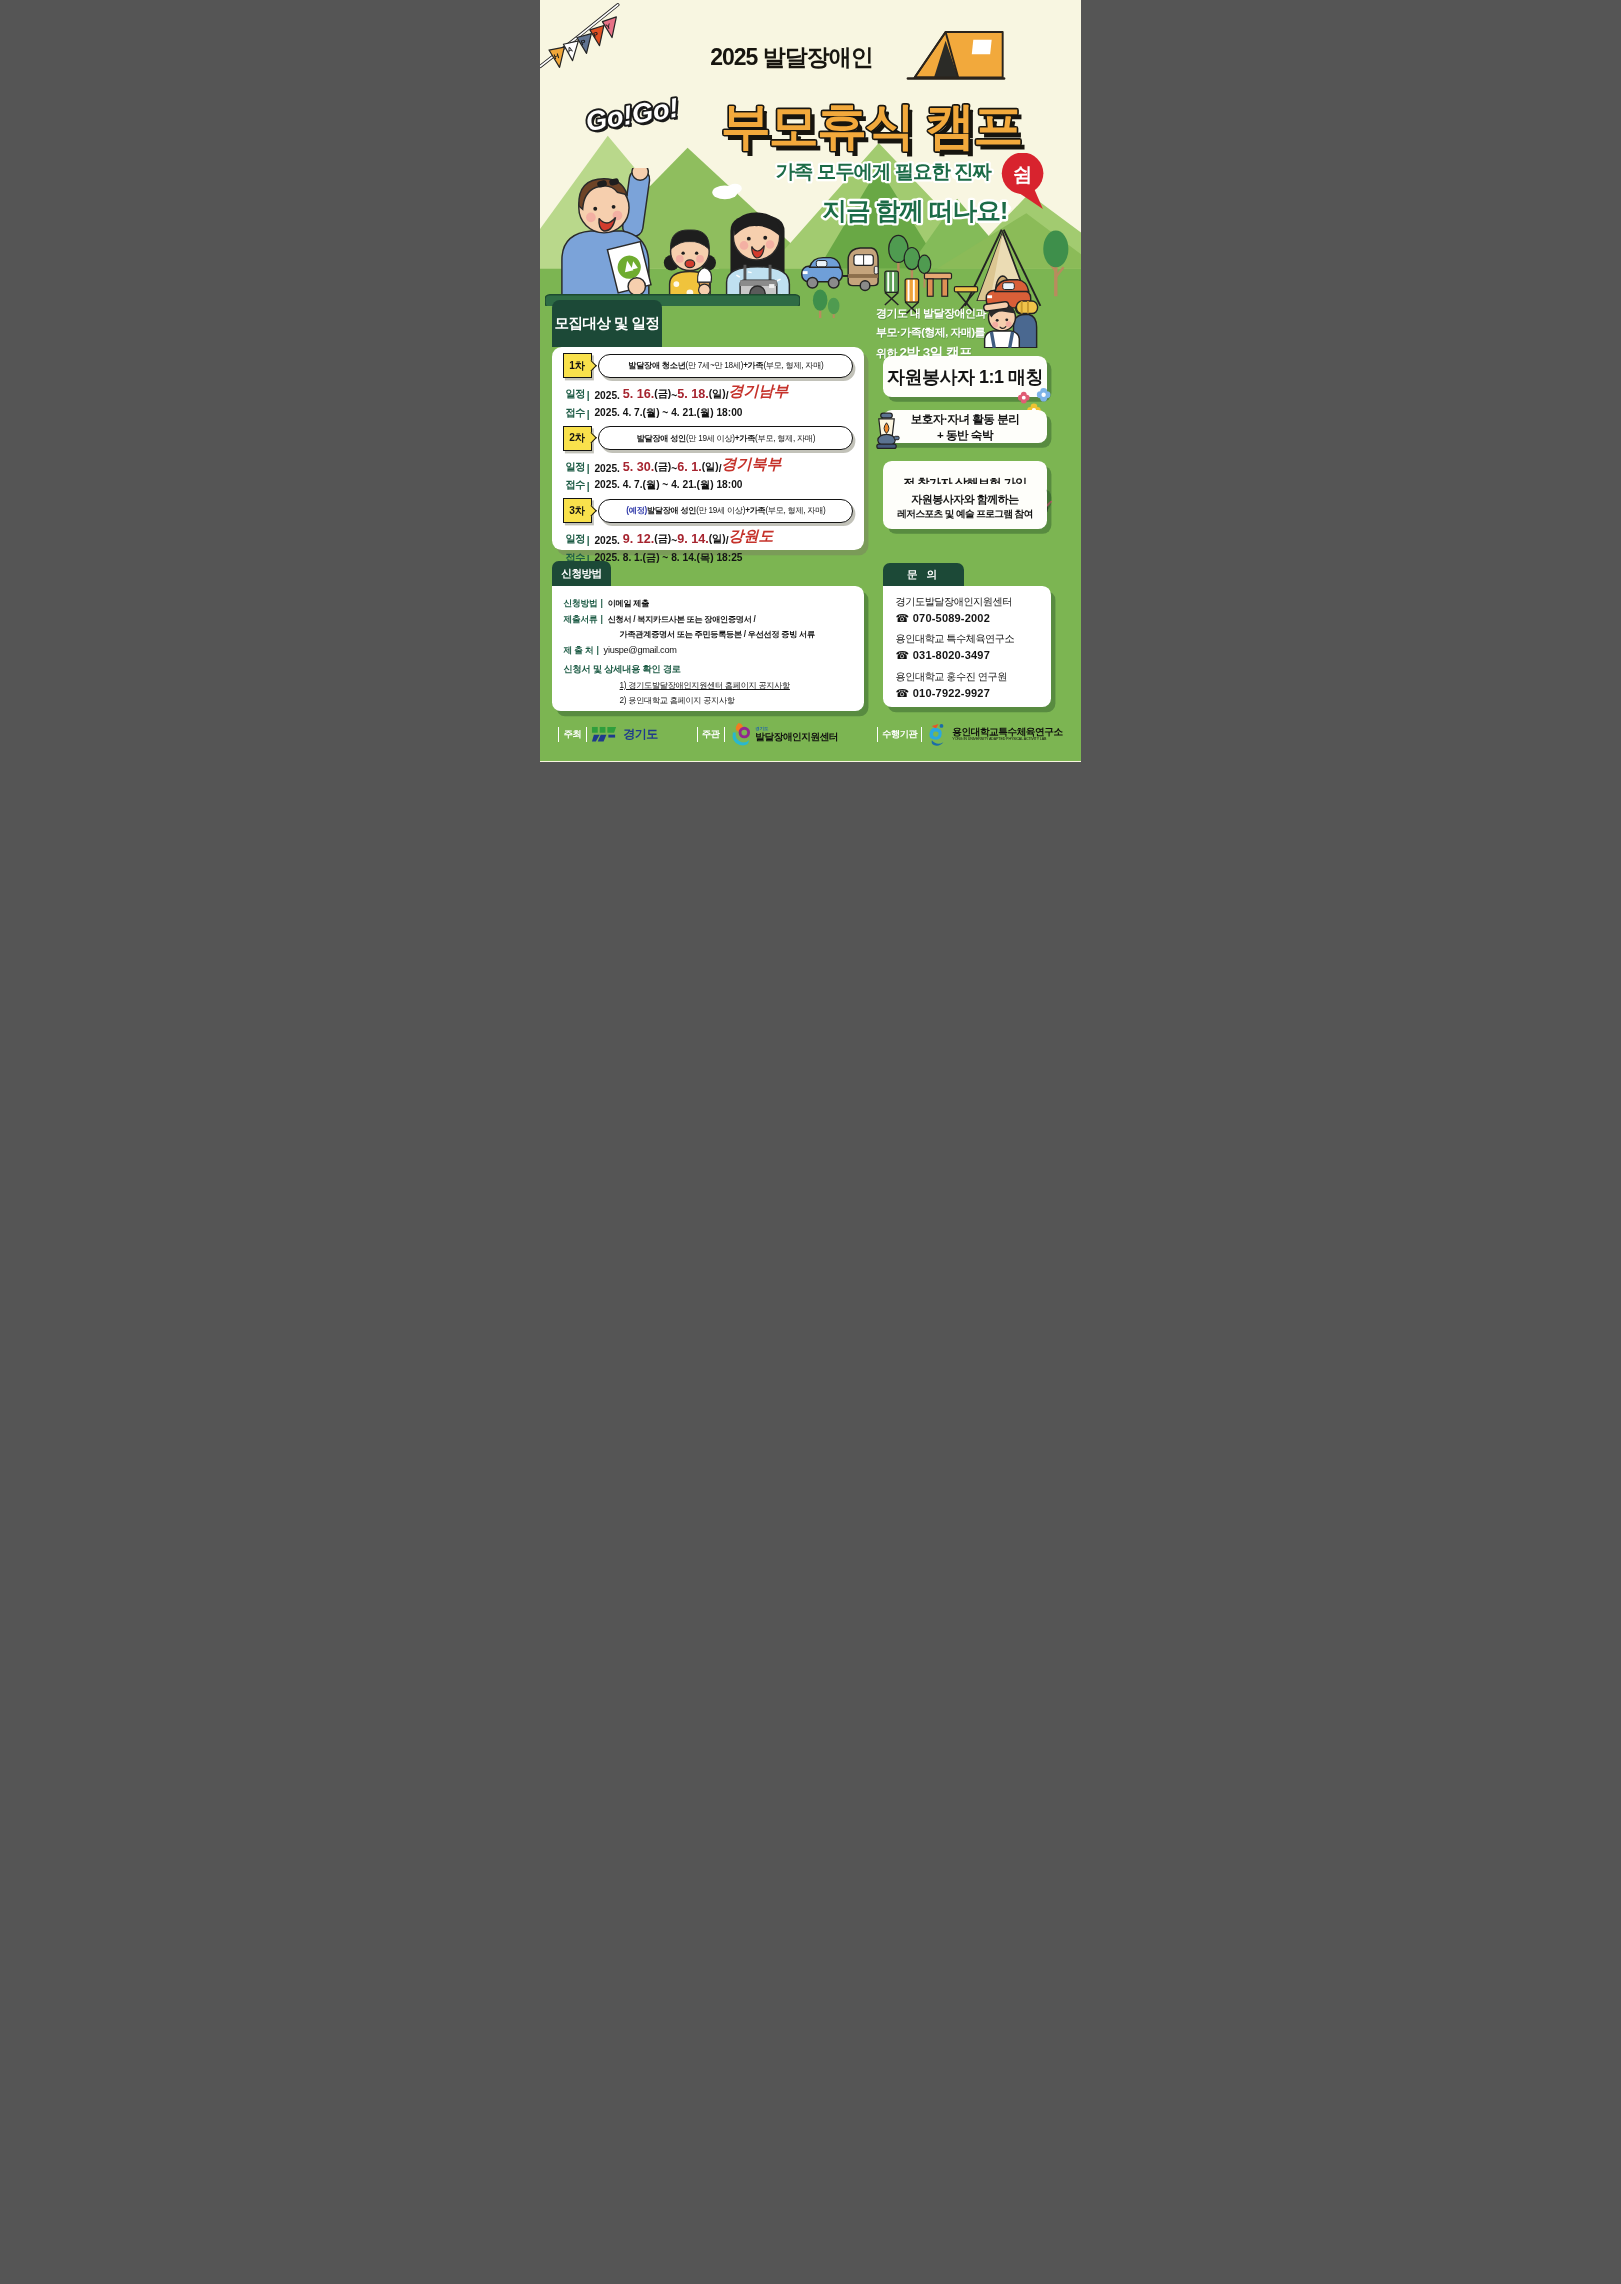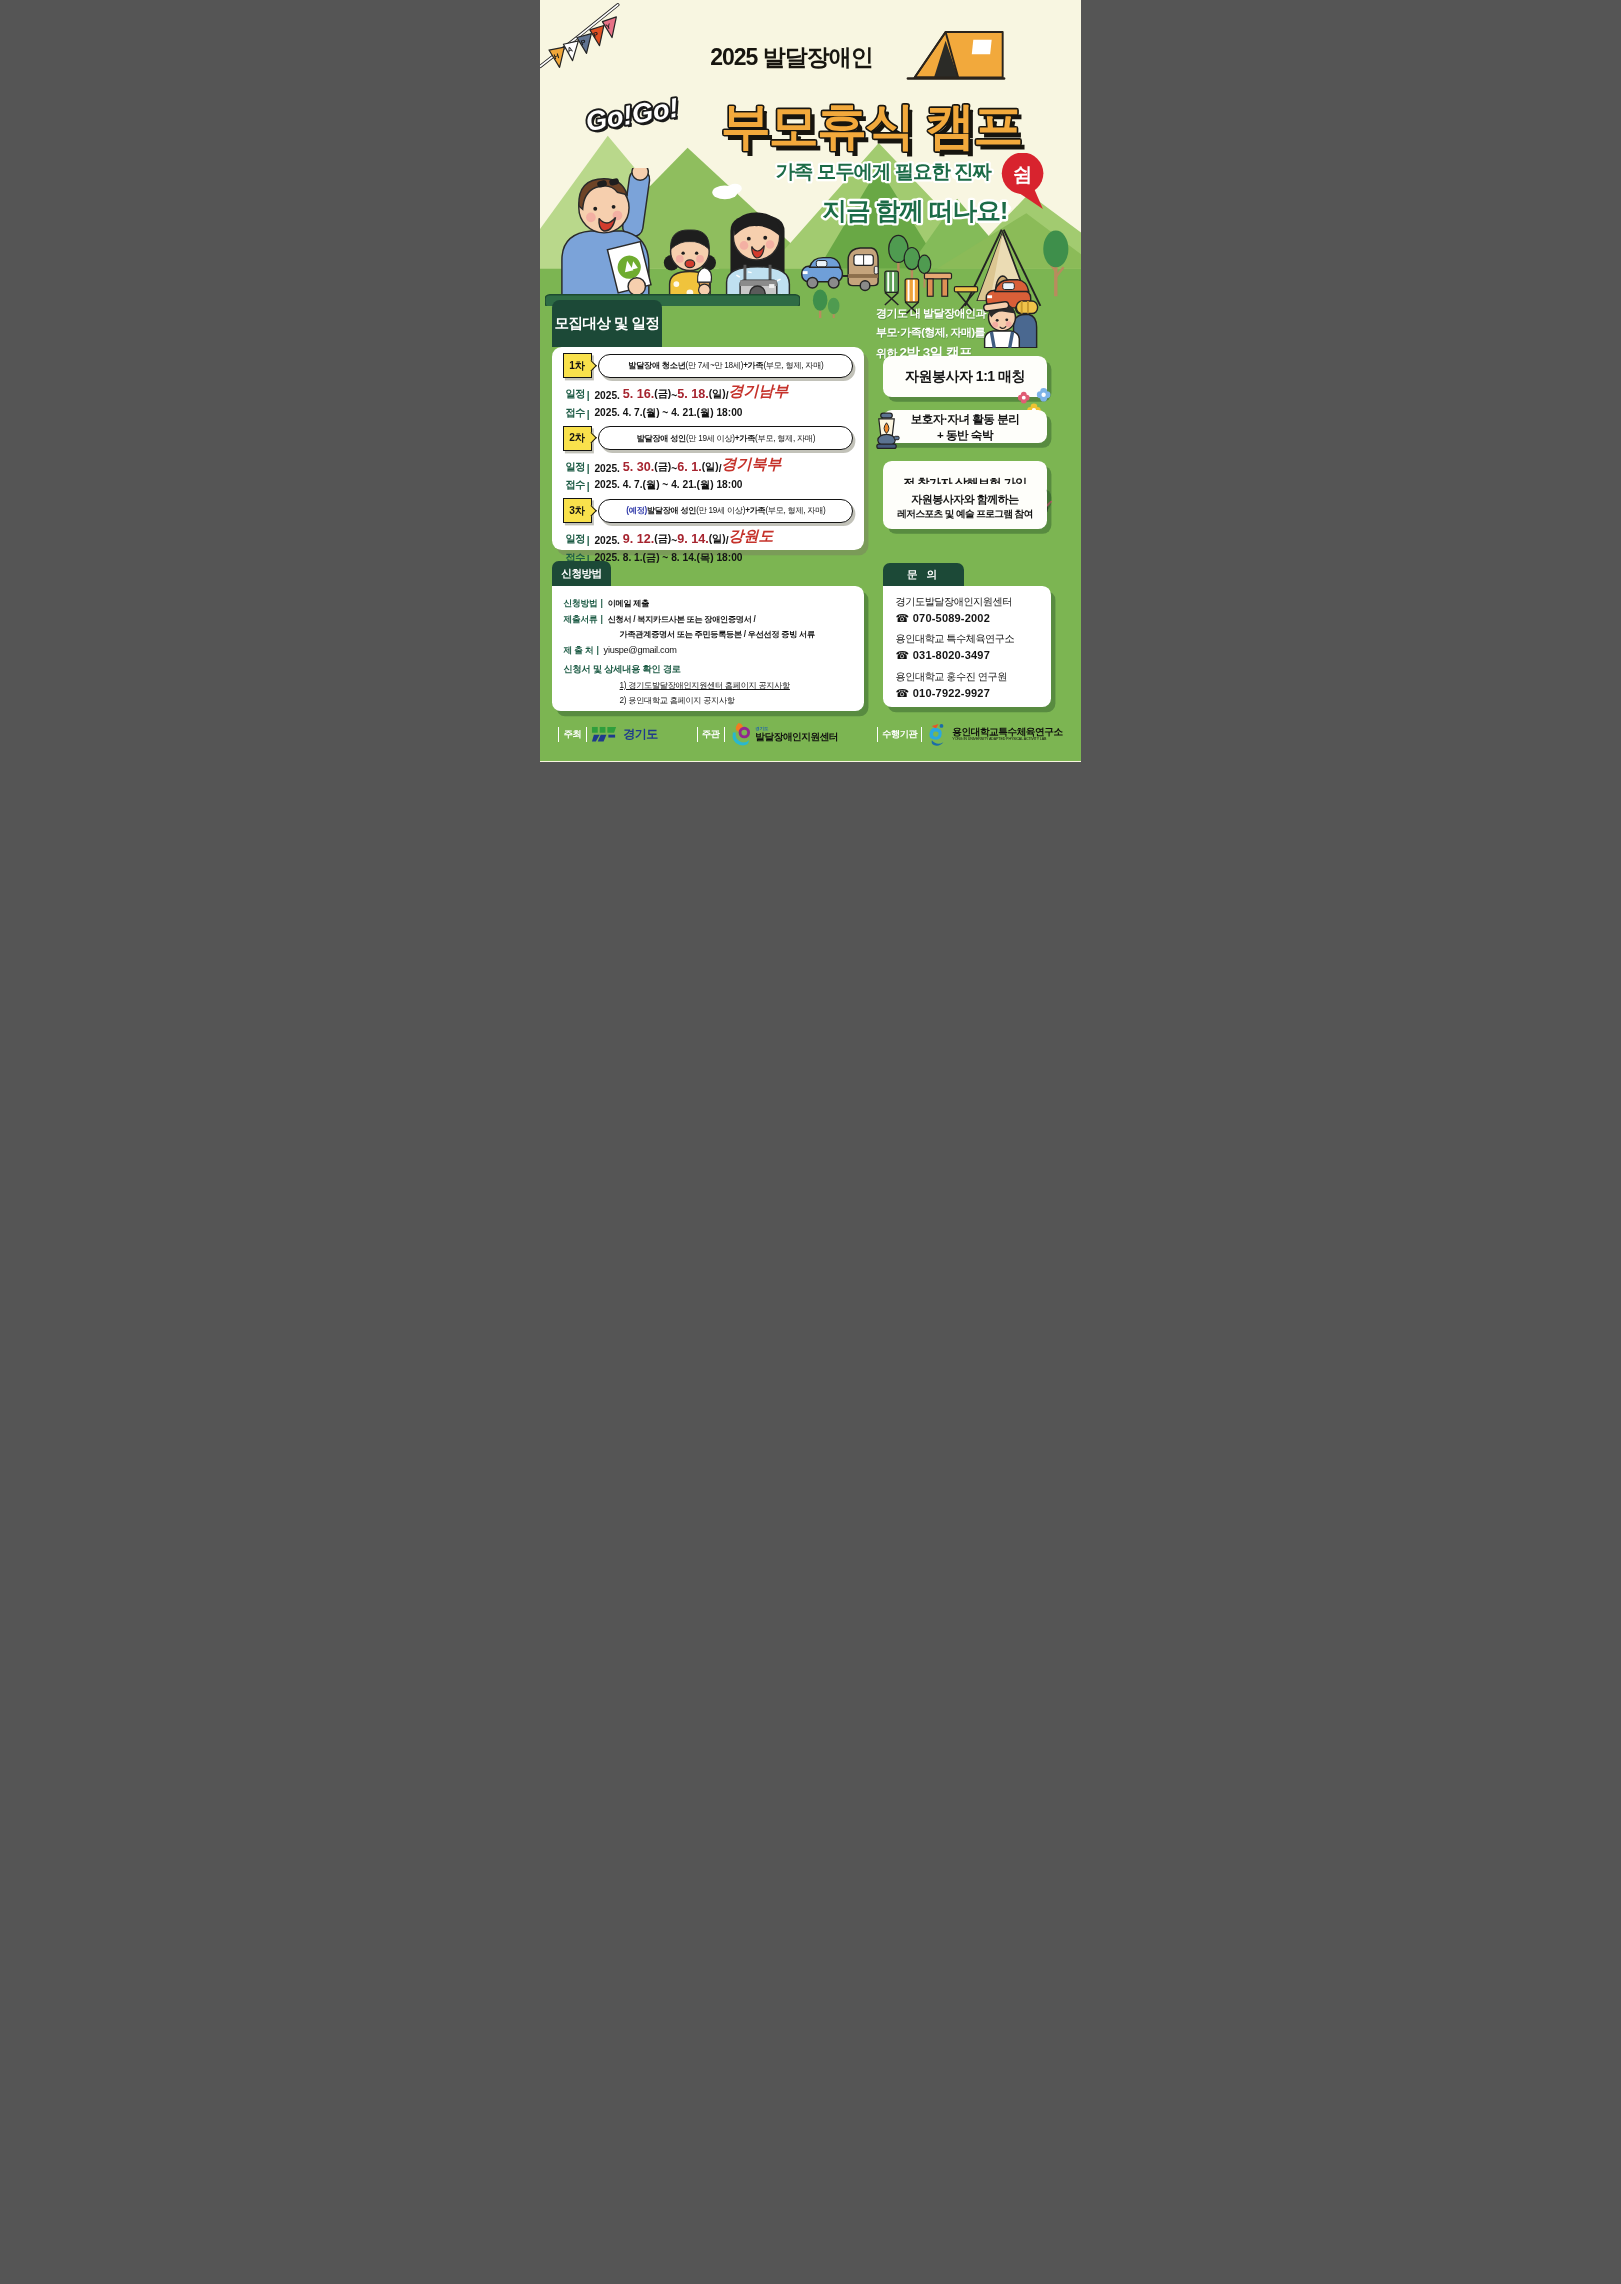--- a/index.html
+++ b/index.html
@@ -392,21 +392,21 @@
         <span class="d-black">(금)</span>
         <span class="d-black"> ~ </span>
         <span class="d-red">9. 14.</span>
         <span class="d-black">(일)</span>
         <span class="d-black"> / </span>
         <span class="d-region">강원도</span>
       </div>
       <div class="info-row">
         <span class="info-label">접수</span>
           <span class="info-bar">|</span>
-        <span class="d-black" style="font-weight:bold;">2025. 8. 1.(금) ~ 8. 14.(목) 18:00</span>
+        <span class="d-black" style="font-weight:bold;">2025. 8. 1.(금) ~ 8. 14.(목) 18:25</span>
       </div>
     </div>
   </div>
 
   <div class="intro">
     <div>경기도 내 발달장애인과</div>
     <div>부모·가족(형제, 자매)를</div>
     <div><span>위한 </span><span class="big">2박 3일 캠프</span></div>
   </div>
 
@@ -420,21 +420,21 @@
     <rect x="18" y="12" width="52" height="14" rx="7" fill="#F6CFAE" stroke="#232323" stroke-width="3" transform="rotate(-8 44 19)"></rect>
     <circle cx="46" cy="48" r="3" fill="#232323"></circle>
       <circle cx="66" cy="47" r="3" fill="#232323"></circle>
     <circle cx="42" cy="57" r="6" fill="#F2A8A0" opacity=".85"></circle>
       <circle cx="70" cy="56" r="6" fill="#F2A8A0" opacity=".85"></circle>
     <path d="M52,62 Q58,68 64,61" fill="none" stroke="#232323" stroke-width="2.5" stroke-linecap="round"></path>
     <path d="M20,105 L20,86 Q22,72 38,70 L74,70 Q90,72 92,86 L92,105 Z" fill="#FFFFFF" stroke="#232323" stroke-width="3"></path>
     <path d="M34,72 L40,105 M78,72 L72,105" stroke="#3F5D82" stroke-width="7"></path>
   </svg>
 
-  <div class="feature-card" style="top:356px;height:41px;font-size:14px;text-align:center;">
+  <div class="feature-card" style="top:356px;height:41px;font-size:18px;text-align:center;">
     <div>자원봉사자 1:1 매칭</div>
   </div>
 
   <svg class="abs" style="left:470px;top:387px;" width="44" height="32" viewBox="0 0 90 66">
     <g>
       <g fill="#E05C74">
           <circle cx="22" cy="22" r="6"></circle>
           <circle cx="34" cy="22" r="6"></circle>
           <circle cx="28" cy="16" r="6"></circle>
           <circle cx="28" cy="28" r="6"></circle>

